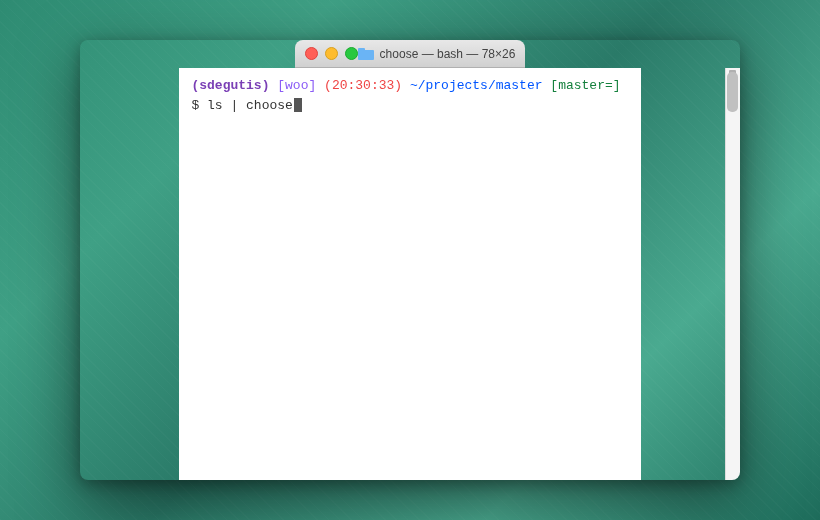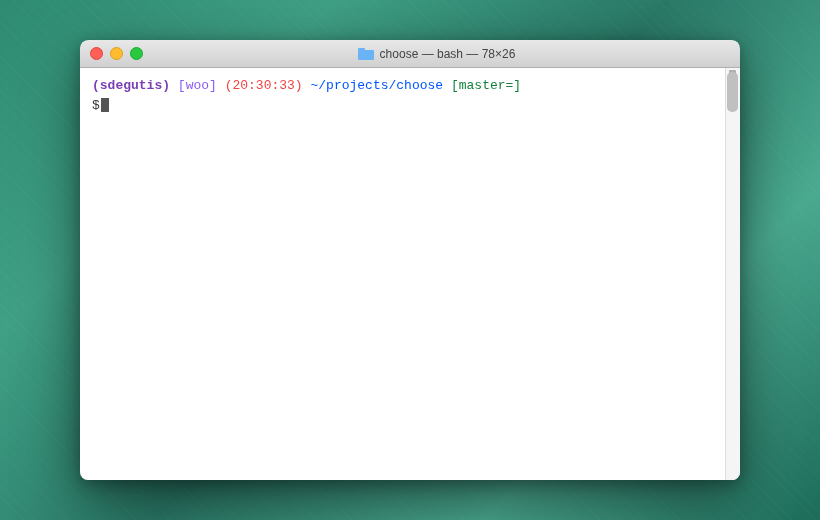--- a/index.html
+++ b/index.html
@@ -1,15 +1,15 @@
 <!DOCTYPE html>
 <html><head>
   <meta charset="utf-8">
   <style>
-    * { margin: 0; padding: 0; box-sizing: border-box; }
+    * { margin: 0; padding: 0; box-sizing: border-box; align-items: center; }
 
     body {
       width: 820px;
       height: 520px;
       overflow: hidden;
       background: #3a8a7a;
       background-image:
         radial-gradient(ellipse at 20% 30%, #2d7a6a 0%, transparent 50%),
         radial-gradient(ellipse at 80% 70%, #1a6a5a 0%, transparent 50%),
         radial-gradient(ellipse at 50% 50%, #4a9a8a 0%, transparent 70%);
@@ -208,23 +208,23 @@
       <div class="traffic-light minimize"></div>
       <div class="traffic-light maximize"></div>
     </div>
     <div class="title-bar-center">
       <div class="folder-icon"></div>
       <span class="title-text">choose — bash — 78×26</span>
     </div>
   </div>
 
   <div class="terminal-body">
-    <div class="prompt-line"><span class="color-username">(sdegutis)</span><span class="color-prompt"> </span><span class="color-venv">[woo]</span><span class="color-prompt"> </span><span class="color-time">(20:30:33)</span><span class="color-prompt"> </span><span class="color-path">~/projects/choose</span><span class="color-prompt"> </span><span class="color-branch">[master=]</span></div>
+    <div class="prompt-line"><span class="color-username">(sdegutis)</span><span class="color-prompt"> </span><span class="color-venv">[woo]</span><span class="color-prompt"> </span><span class="color-time">(20:30:33)</span><span class="color-prompt"> </span><span class="color-path">~/projects/master</span><span class="color-prompt"> </span><span class="color-branch">[master=]</span></div>
     <div class="command-line">
-      <span class="color-prompt">$</span><span class="cursor"></span>
+      <span class="color-prompt">$</span><span class="color-command"> ls | choose</span><span class="cursor"></span>
     </div>
   </div>
 
   <div class="scrollbar-area">
     <div class="scrollbar-indicator"></div>
     <div class="scrollbar-thumb"></div>
   </div>
 </div>
 
 </body></html>

